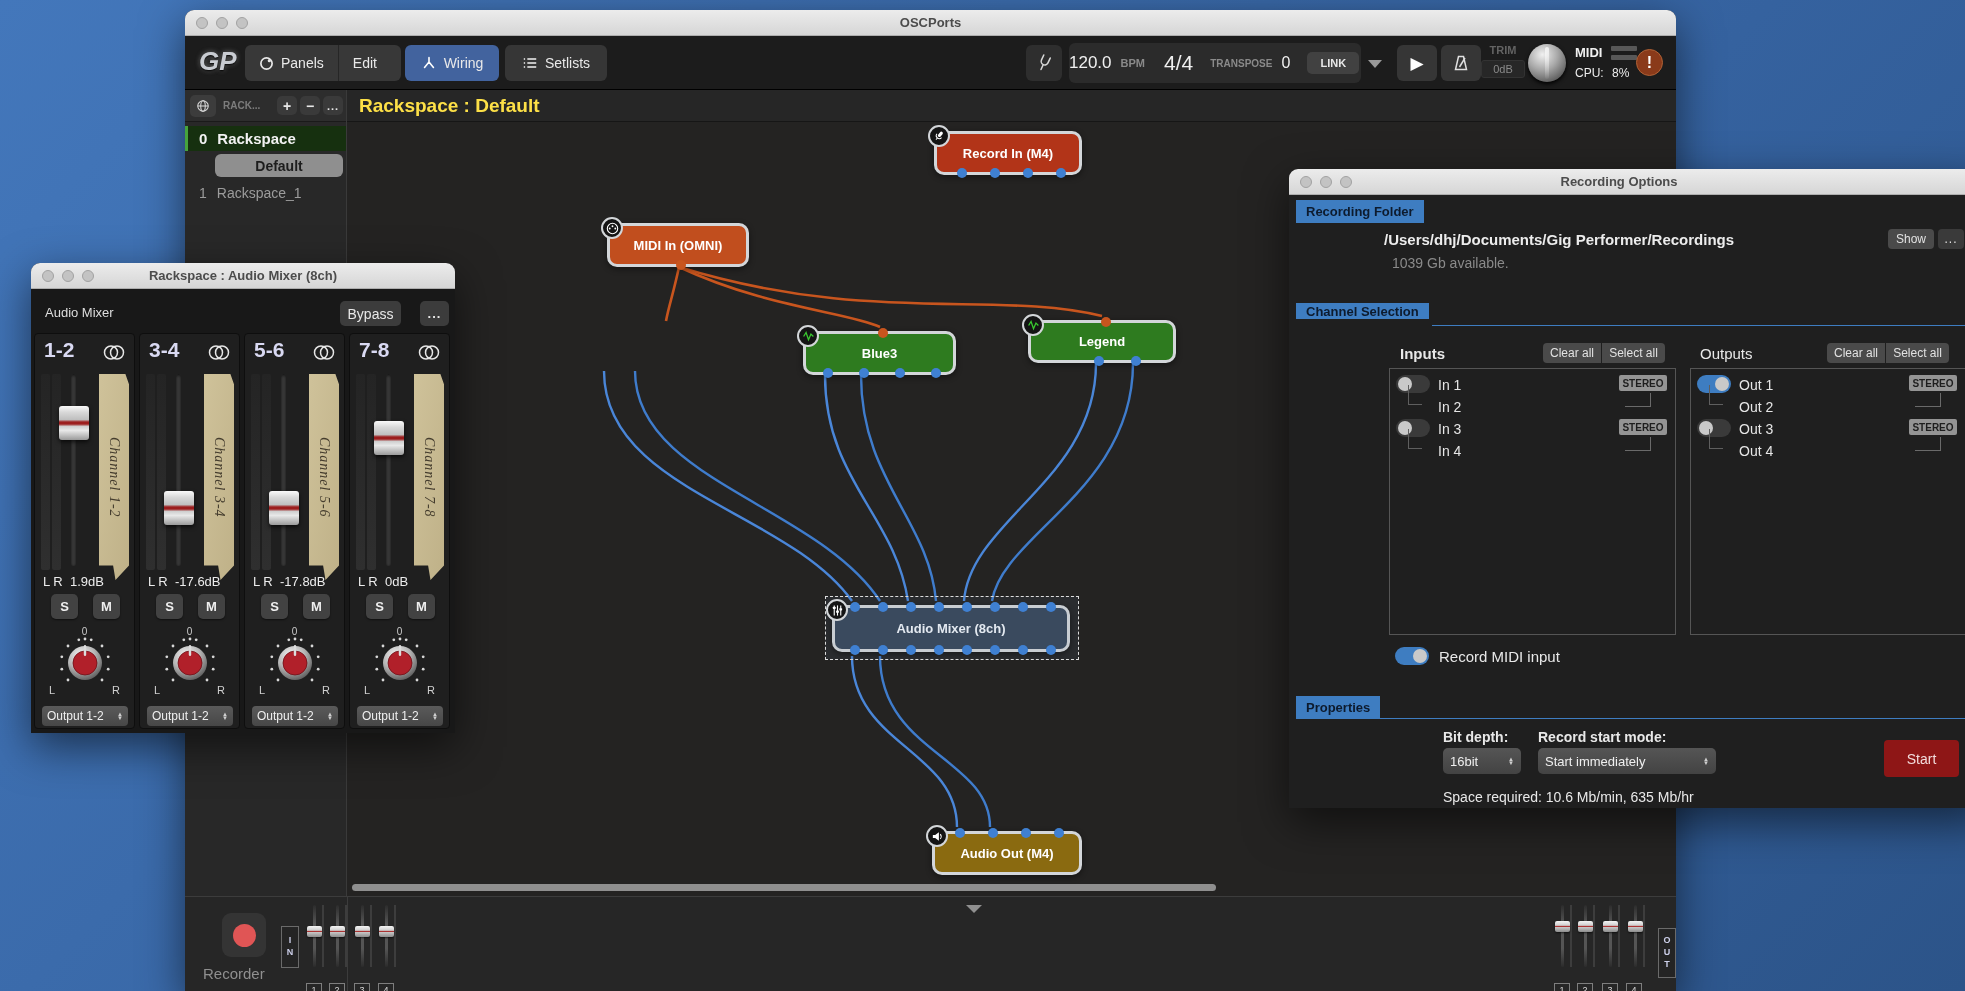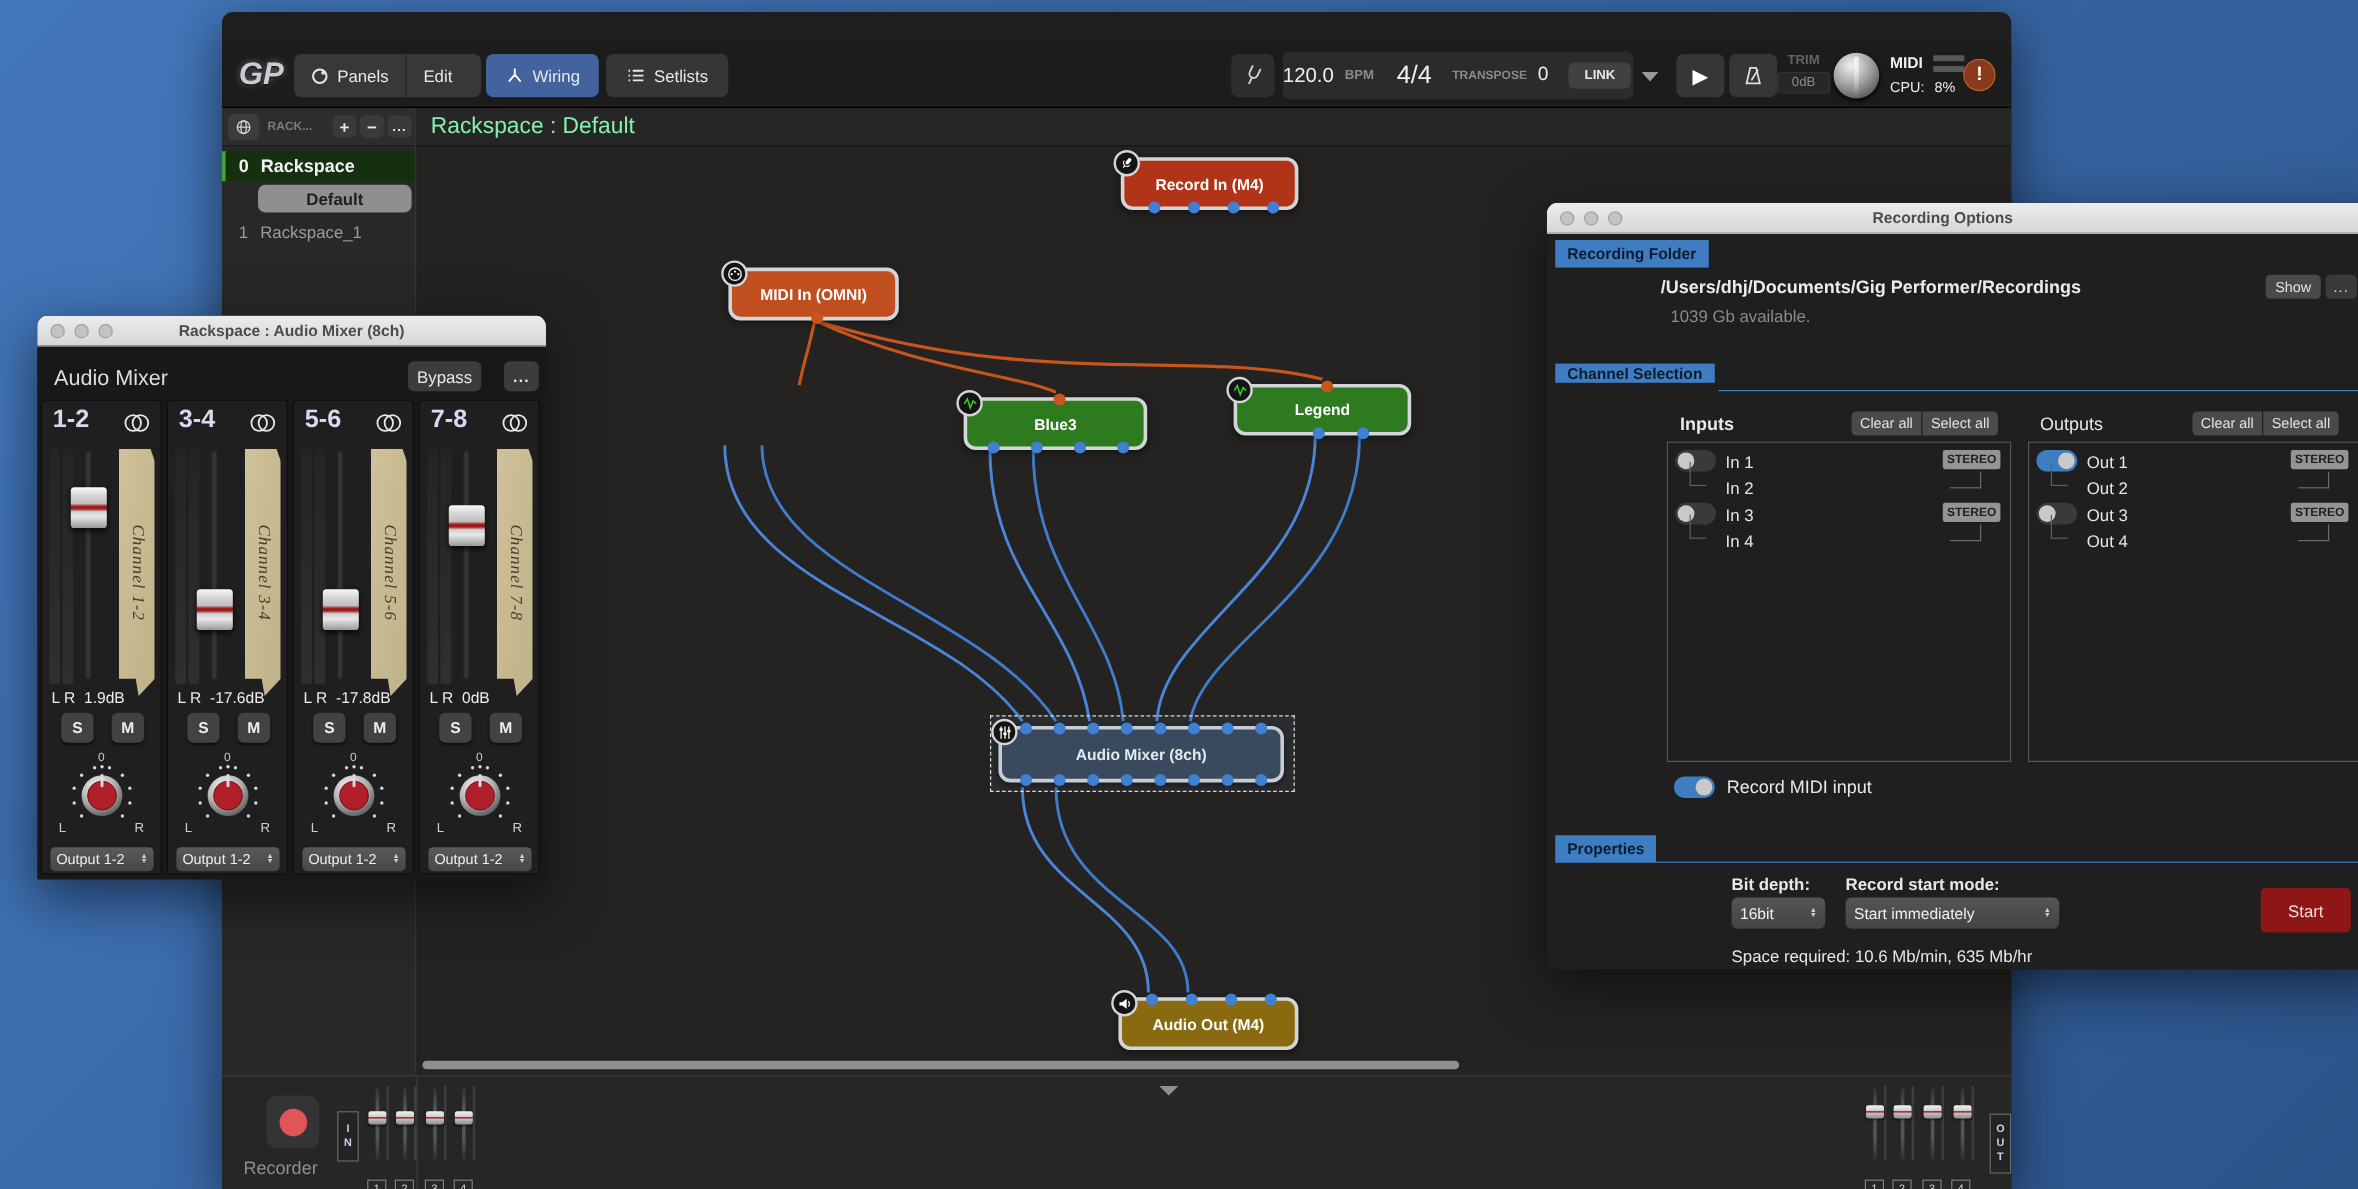--- a/index.html
+++ b/index.html
@@ -60,20 +60,28 @@
   <defs>
     <radialGradient id="knobring" cx="38%" cy="28%" r="75%">
       <stop offset="0%" stop-color="#f4f4f4"></stop>
         <stop offset="55%" stop-color="#b5b5b5"></stop>
         <stop offset="100%" stop-color="#5f5f5f"></stop>
     </radialGradient>
   </defs>
 </svg>
 
 <div class="window" style="left:185px; top:10px; width:1491px; height:981px; background:#1e1e1e;">
+  <div class="titlebar">
+    <div class="lights">
+      <span class="light"></span>
+      <span class="light"></span>
+      <span class="light"></span>
+    </div>
+    <span class="tl-title">OSCPorts</span>
+  </div>
 
   <div class="abs" style="left:0;top:26px;width:100%;height:54px;background:#1c1c1c;border-bottom:1px solid #000;">
     <span class="abs" style="left:14px;top:10px;font-size:26px;font-weight:bold;font-style:italic;color:#c9ccd2;text-shadow:0 1px 2px #000,0 0 5px #777;">GP</span>
     <div class="seg" style="left:60px;width:156px;">
       <div style="display:flex;align-items:center;gap:7px;padding:0 14px;height:100%;">
         <svg width="15" height="15" viewBox="0 0 16 16">
             <circle cx="8" cy="8" r="6" fill="none" stroke="#e8e8e8" stroke-width="1.8"></circle>
             <circle cx="11" cy="5" r="1.7" fill="#e8e8e8"></circle>
           </svg>
         <span>Panels</span>
@@ -169,21 +177,21 @@
       <span style="font-size:14px;font-weight:bold;color:#1d1d1d;">Default</span>
     </div>
     <div class="abs" style="left:0;top:92px;width:100%;height:22px;display:flex;align-items:center;">
       <span style="margin-left:14px;font-size:14px;color:#9c9c9c;">1</span>
       <span style="margin-left:10px;font-size:14px;color:#9c9c9c;">Rackspace_1</span>
     </div>
   </div>
 
   <div class="abs" style="left:162px;top:80px;width:1329px;height:806px;background:#242322;overflow:hidden;">
     <div class="abs" style="left:0;top:0;width:100%;height:32px;background:#262626;border-bottom:1px solid #161616;">
-      <span style="position:absolute;left:12px;top:5px;font-size:19px;font-weight:normal;color:#86efac;">Rackspace : Default</span>
+      <span style="position:absolute;left:12px;top:5px;font-size:19px;font-weight:bold;color:#fde047;">Rackspace : Default</span>
     </div>
 
     <svg class="abs" width="1329" height="806" style="left:0;top:0;">
 
       <path class="cable" d="M332,177 C326,205 322,215 319,231" stroke="#c8551e" stroke-width="2.6"></path>
       <path class="cable" d="M332,177 C420,218 500,222 533,237" stroke="#c8551e" stroke-width="2.6"></path>
       <path class="cable" d="M332,177 C520,235 650,200 755,226" stroke="#c8551e" stroke-width="2.6"></path>
 
       <path class="cable" d="M257,281 C257,400 440,420 505,511" stroke="#4a86d8" stroke-width="2.4"></path>
       <path class="cable" d="M288,281 C288,390 470,415 533,511" stroke="#3f7ccc" stroke-width="2.4"></path>
@@ -353,21 +361,21 @@
 
 <div class="window" style="left:31px;top:263px;width:424px;height:470px;background:#181818;">
   <div class="titlebar">
     <div class="lights">
       <span class="light"></span>
       <span class="light"></span>
       <span class="light"></span>
     </div>
     <span class="tl-title">Rackspace : Audio Mixer (8ch)</span>
   </div>
-  <span style="position:absolute;left:14px;top:42px;font-size:18px;color:#dedede;">Audio Mixer</span>
+  <span style="position:absolute;left:14px;top:42px;font-size:13px;color:#dedede;">Audio Mixer</span>
   <span class="btn" style="position:absolute;left:309px;top:38px;width:61px;height:25px;font-size:14px;background:#3c3c3c;">Bypass</span>
   <span class="btn" style="position:absolute;left:389px;top:38px;width:29px;height:25px;font-size:13px;font-weight:bold;letter-spacing:1px;background:#3c3c3c;">...</span>
 
   <div class="strip" style="left:3px;">
     <span class="ch-label">1-2</span>
     <svg width="24" height="17" viewBox="0 0 24 17" style="position:absolute;right:8px;top:10px;">
         <circle cx="9" cy="8.5" r="6.5" fill="none" stroke="#e6e6e6" stroke-width="1.5"></circle>
         <circle cx="15" cy="8.5" r="6.5" fill="none" stroke="#e6e6e6" stroke-width="1.5"></circle>
       </svg>
     <div class="meter" style="left:6px;top:40px;"></div>

